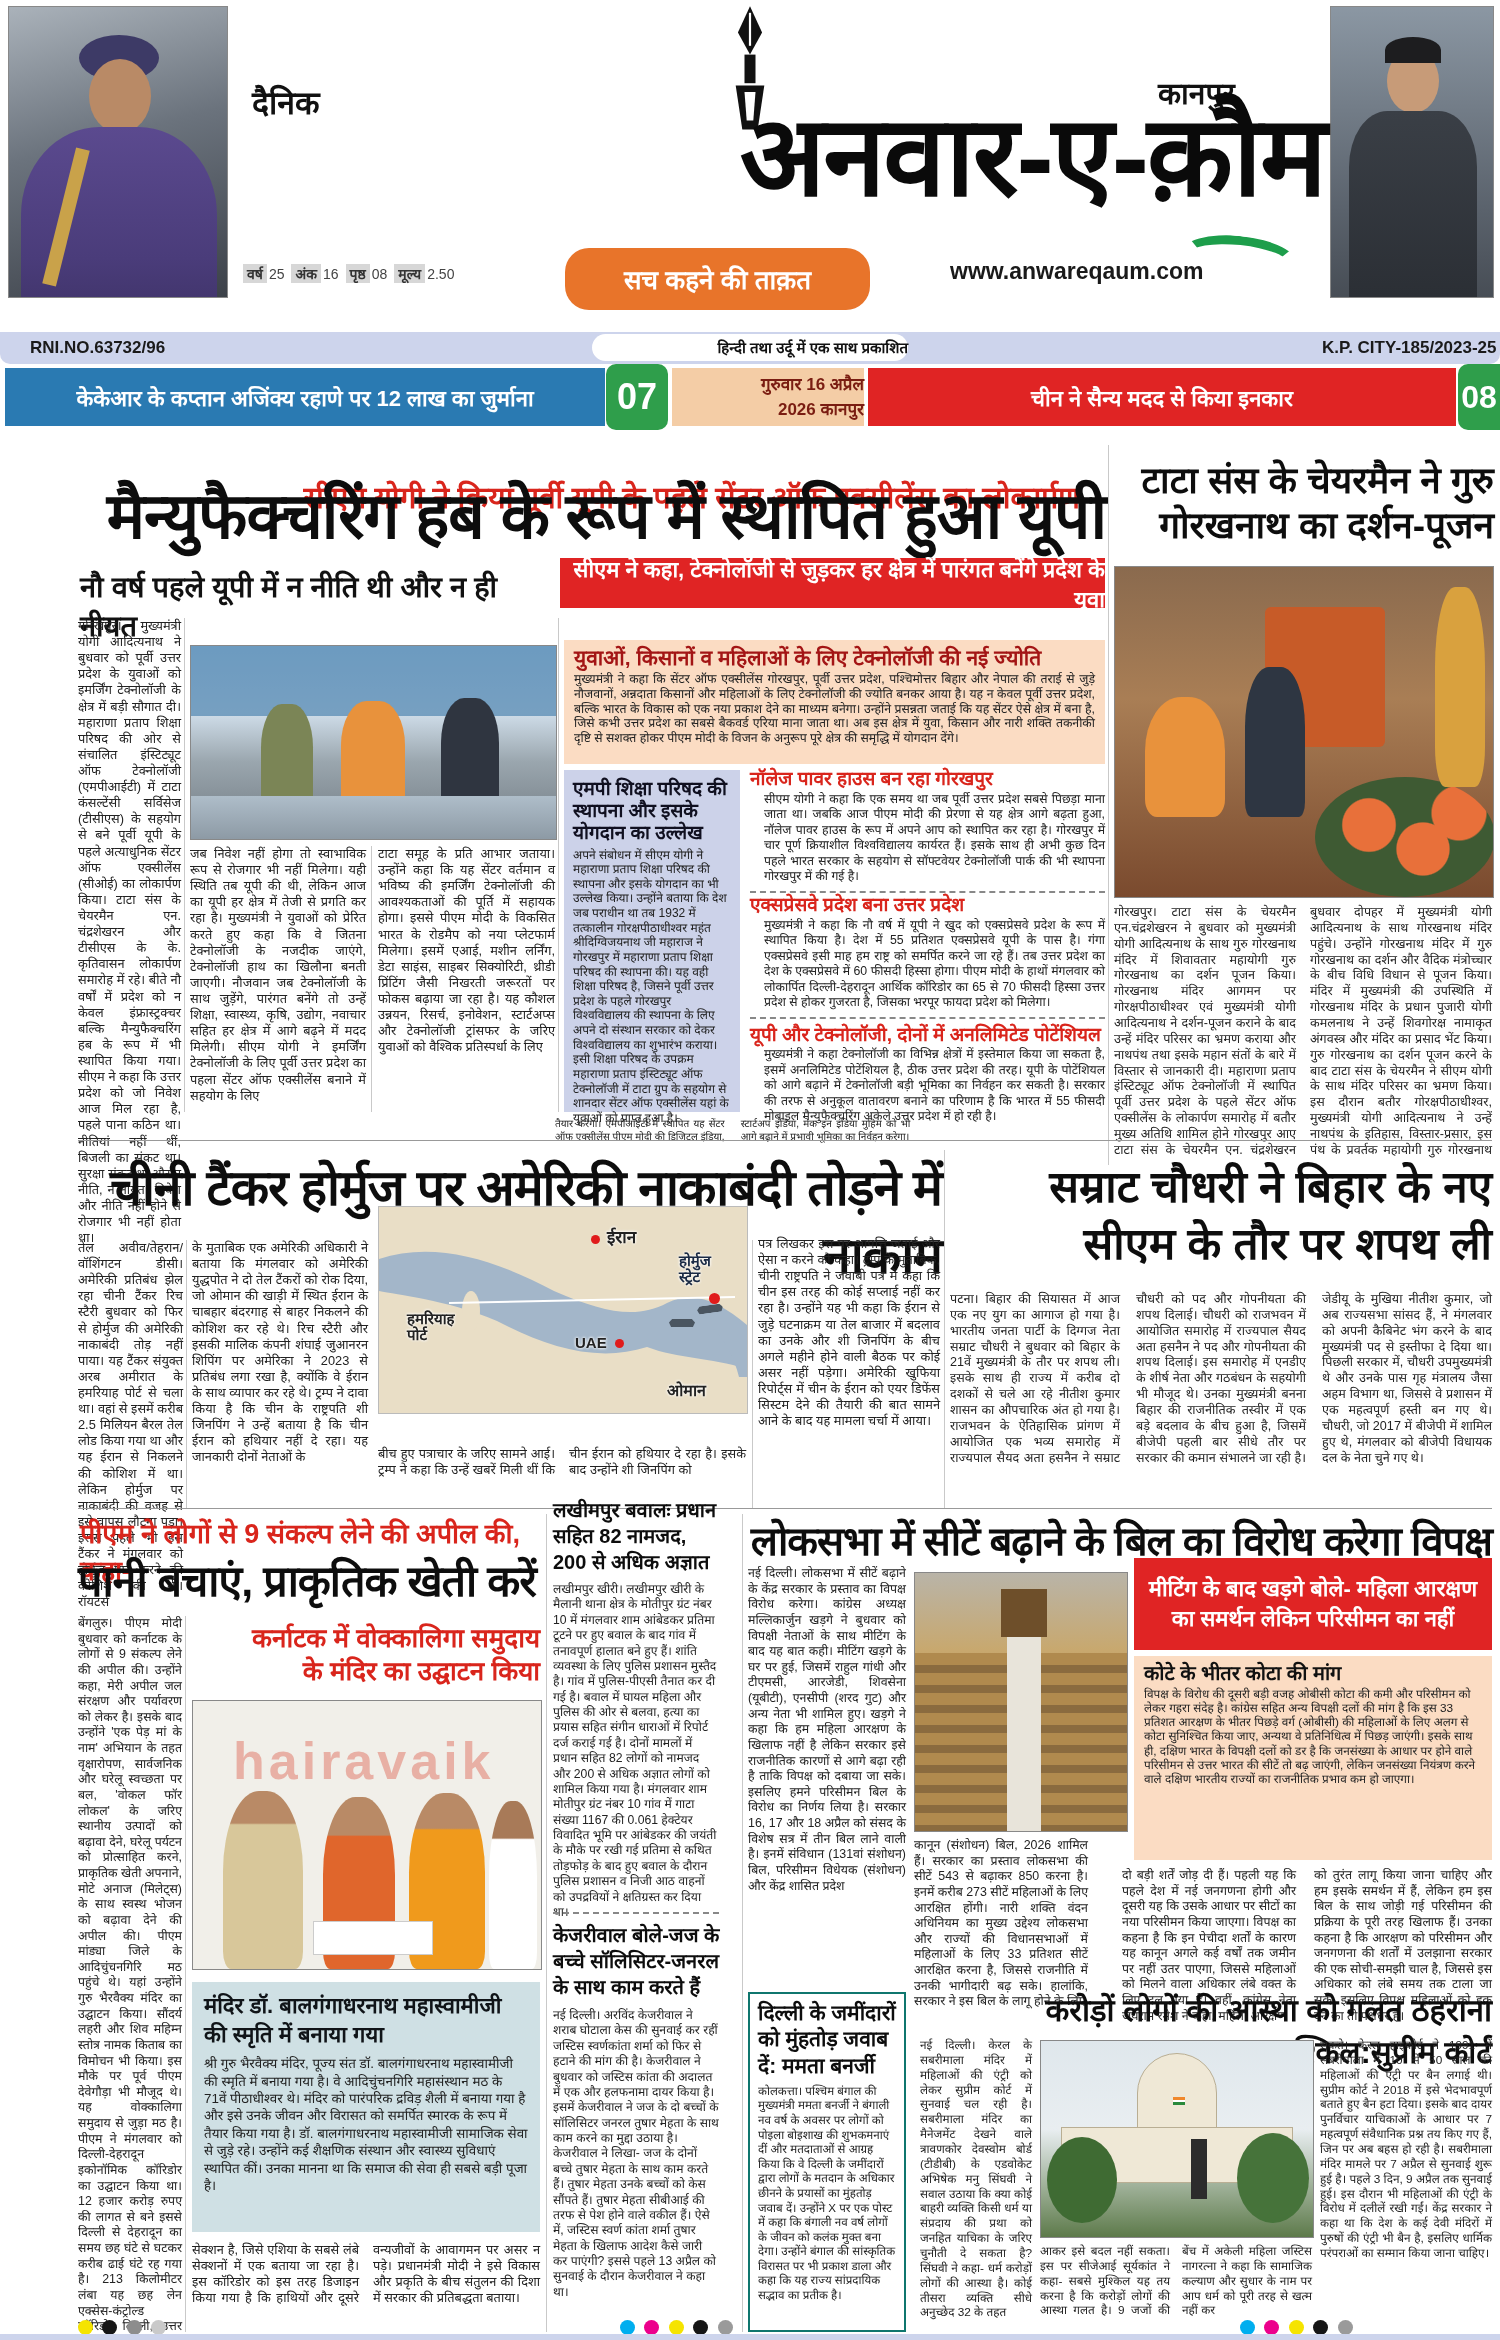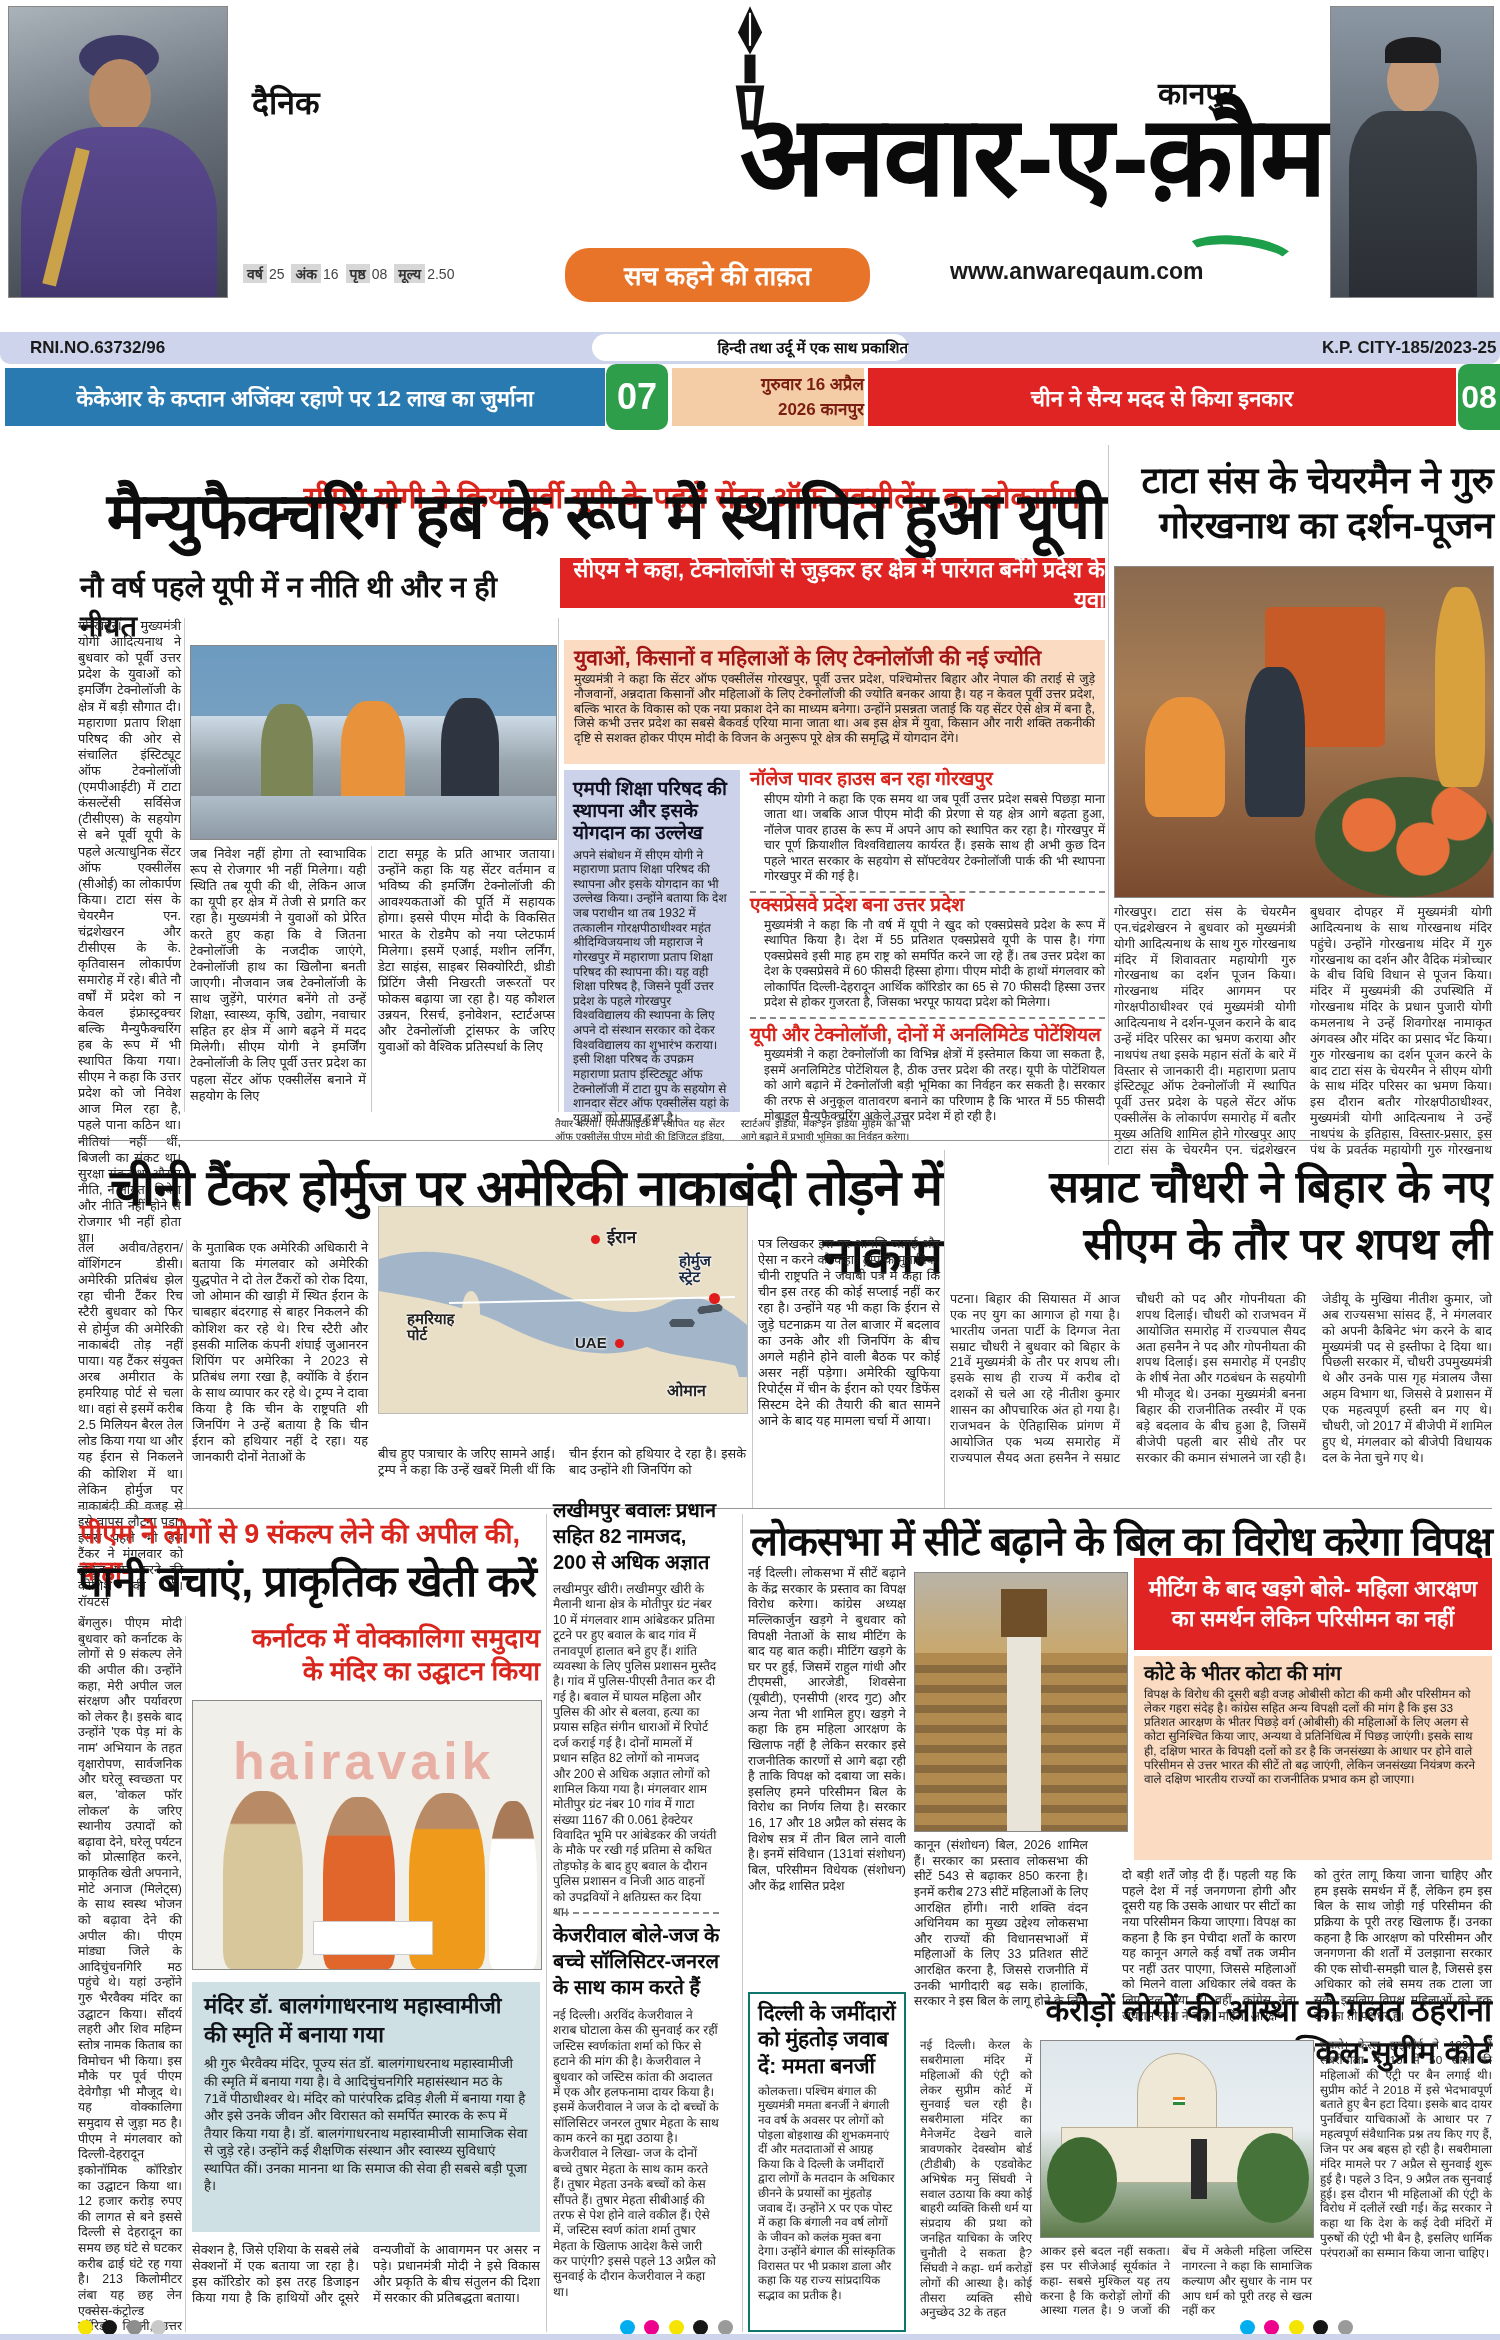--- a/index.html
+++ b/index.html
@@ -57,21 +57,21 @@
       <path d="M7,74 L33,74 L27,114 L13,114 Z" fill="#111"></path>
       <path d="M15,80 L25,80 L23,106 L17,106 Z" fill="#fff"></path>
     </svg>
   </div>
 
   <div class="abs b" style="left:252px;top:80px;font-size:32px;color:#111;">दैनिक</div>
   <div class="abs b" style="left:1158px;top:72px;font-size:30px;color:#111;">कानपुर</div>
 
   <div class="abs xb c" style="left:235px;top:98px;width:1090px;font-size:112px;line-height:1.05;color:#0a0a0a;letter-spacing:-2px;">अनवार-ए-क़ौम</div>
 
-  <div class="abs pill b" style="left:565px;top:248px;width:305px;height:54px;font-size:26px;">
+  <div class="abs pill b" style="left:565px;top:248px;width:305px;height:62px;font-size:26px;">
     <span>सच कहने की ताक़त</span>
   </div>
   <div class="abs b" style="left:950px;top:258px;font-size:23px;color:#1a1a1a;">www.anwareqaum.com</div>
   <div class="abs swoosh" style="left:1180px;top:236px;"></div>
 
   <div class="abs" style="left:243px;top:264px;font-size:14px;">
     <span class="chip">वर्ष</span><span class="chipval">25</span><span class="chip">अंक</span><span class="chipval">16</span><span class="chip">पृष्ठ</span><span class="chipval">08</span><span class="chip">मूल्य</span><span class="chipval">2.50</span>
   </div>
 
   <div class="abs" style="left:0;top:332px;width:1500px;height:32px;background:var(--strip_blue);border-radius:0 0 10px 10px;">

